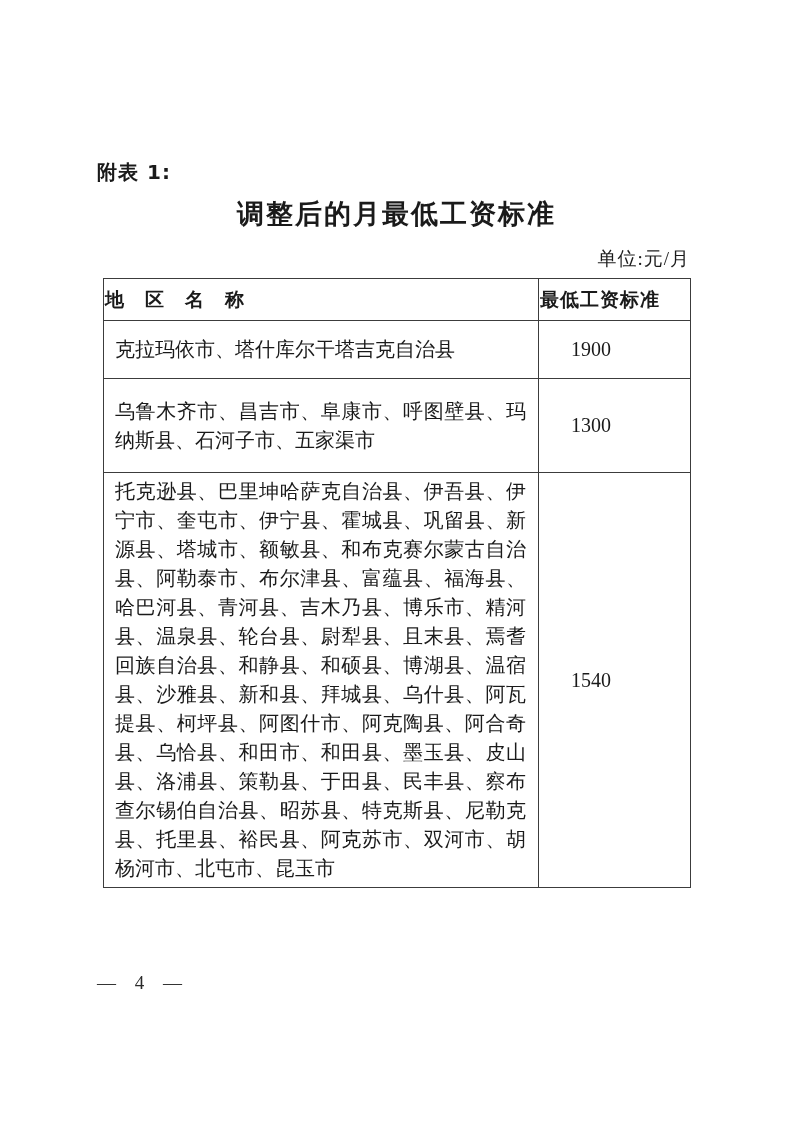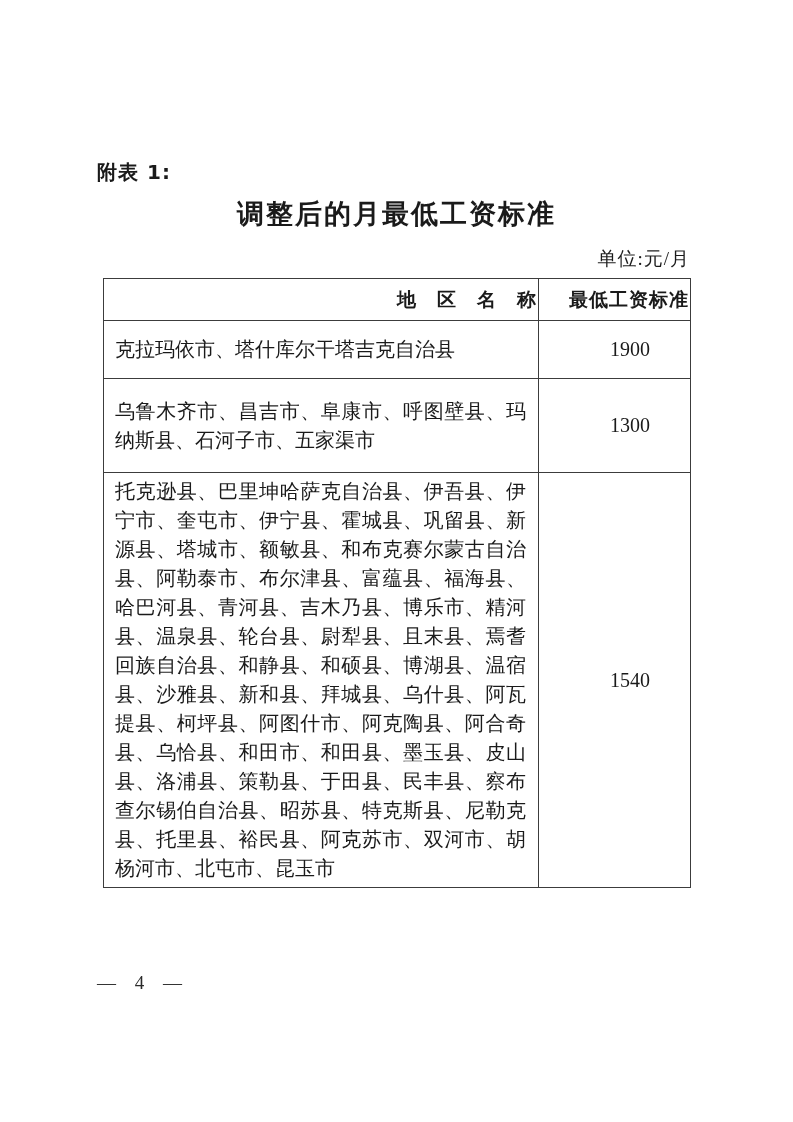--- a/index.html
+++ b/index.html
@@ -63,33 +63,32 @@
   col.wage-col    { width: 152px; }
   tr.header-row   { height: 42px; }
   tr.row-h1       { height: 58px; }
   tr.row-h2       { height: 94px; }
   tr.row-h3       { height: 173px; }
   tr.row-h4       { height: 318px; }
   th.header-cell {
     font-family: "DejaVu Sans", "Liberation Sans", sans-serif;
     font-weight: bold;
     font-size: 19px;
-    text-align: right;
+    text-align: left;
     letter-spacing: 1px;
   }
   td.region-cell {
     padding: 4px 12px 4px 11px;
     font-size: 20px;
     line-height: 29px;
     text-align: justify;
     text-justify: inter-character;
     text-align-last: left;
   }
   td.wage-cell {
-    text-align: center;
     font-size: 20px;
     font-family: "Liberation Serif", "DejaVu Serif", serif;
     padding-left: 32px;
   }
   .page-number {
     position: absolute;
     left: 97px;
     top: 972px;
     font-size: 19px;
     word-spacing: 14px;

